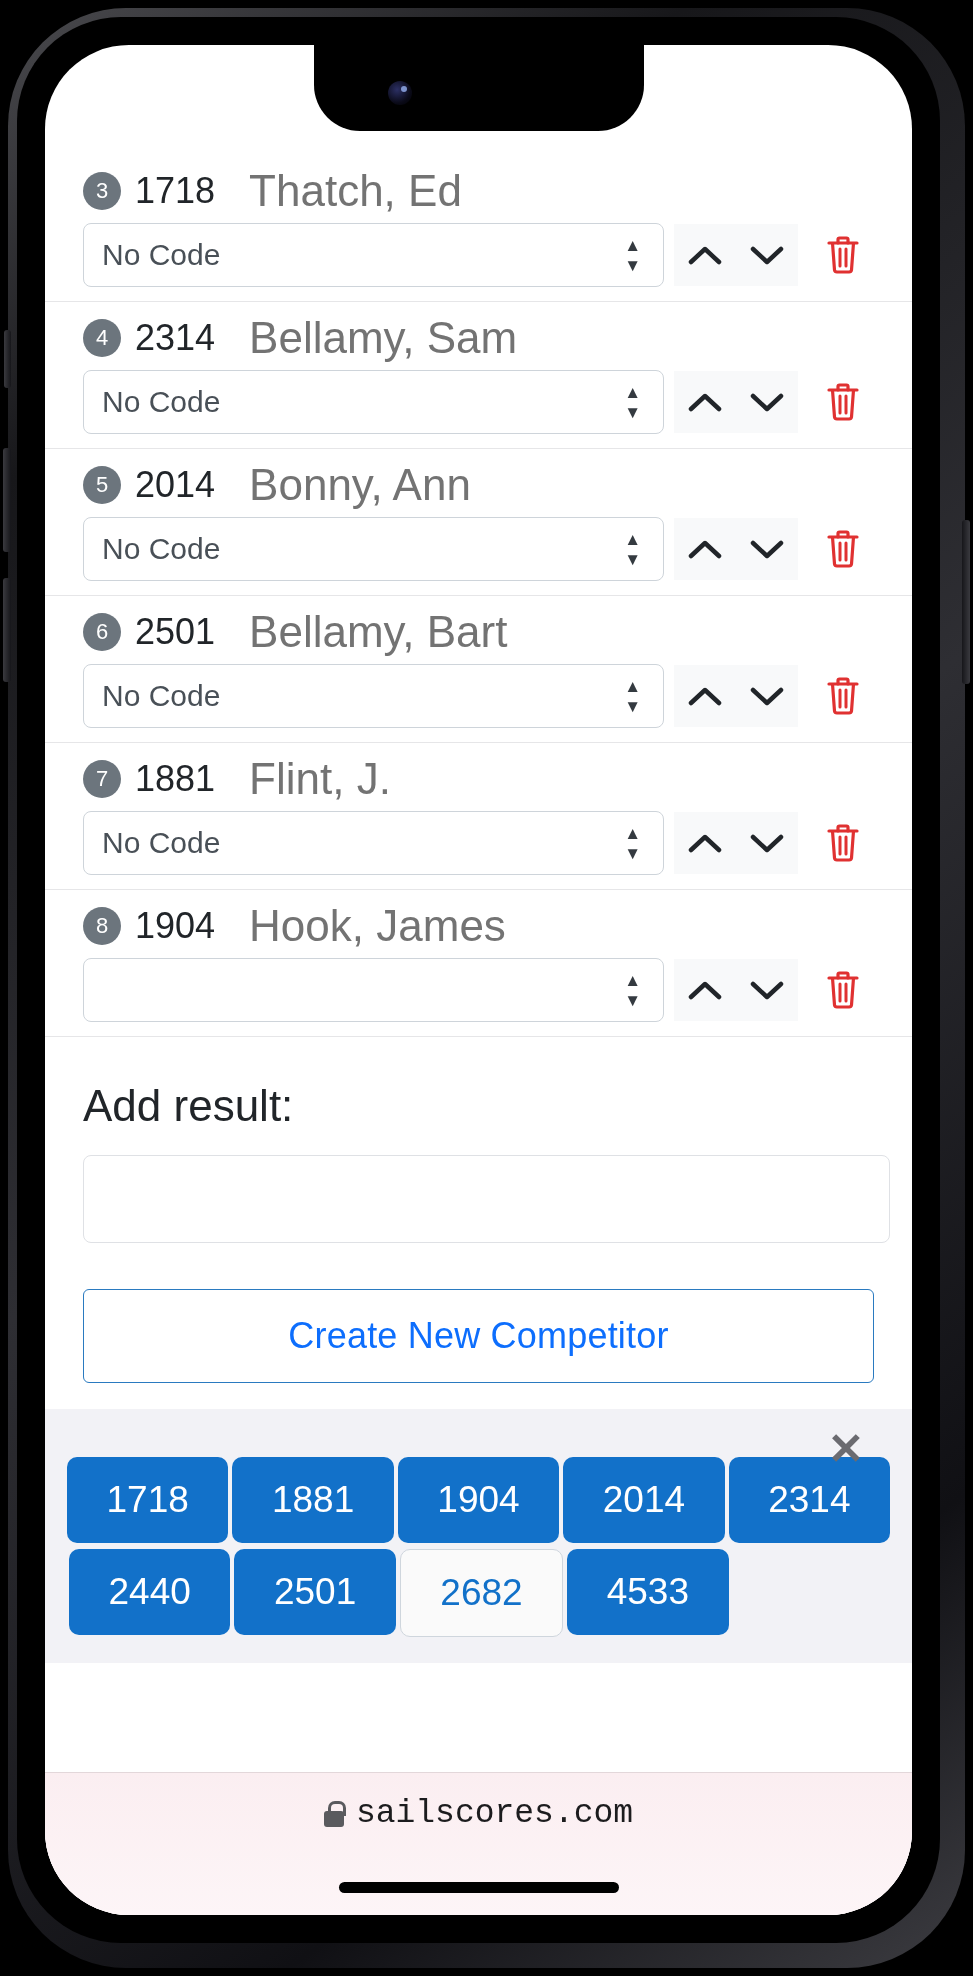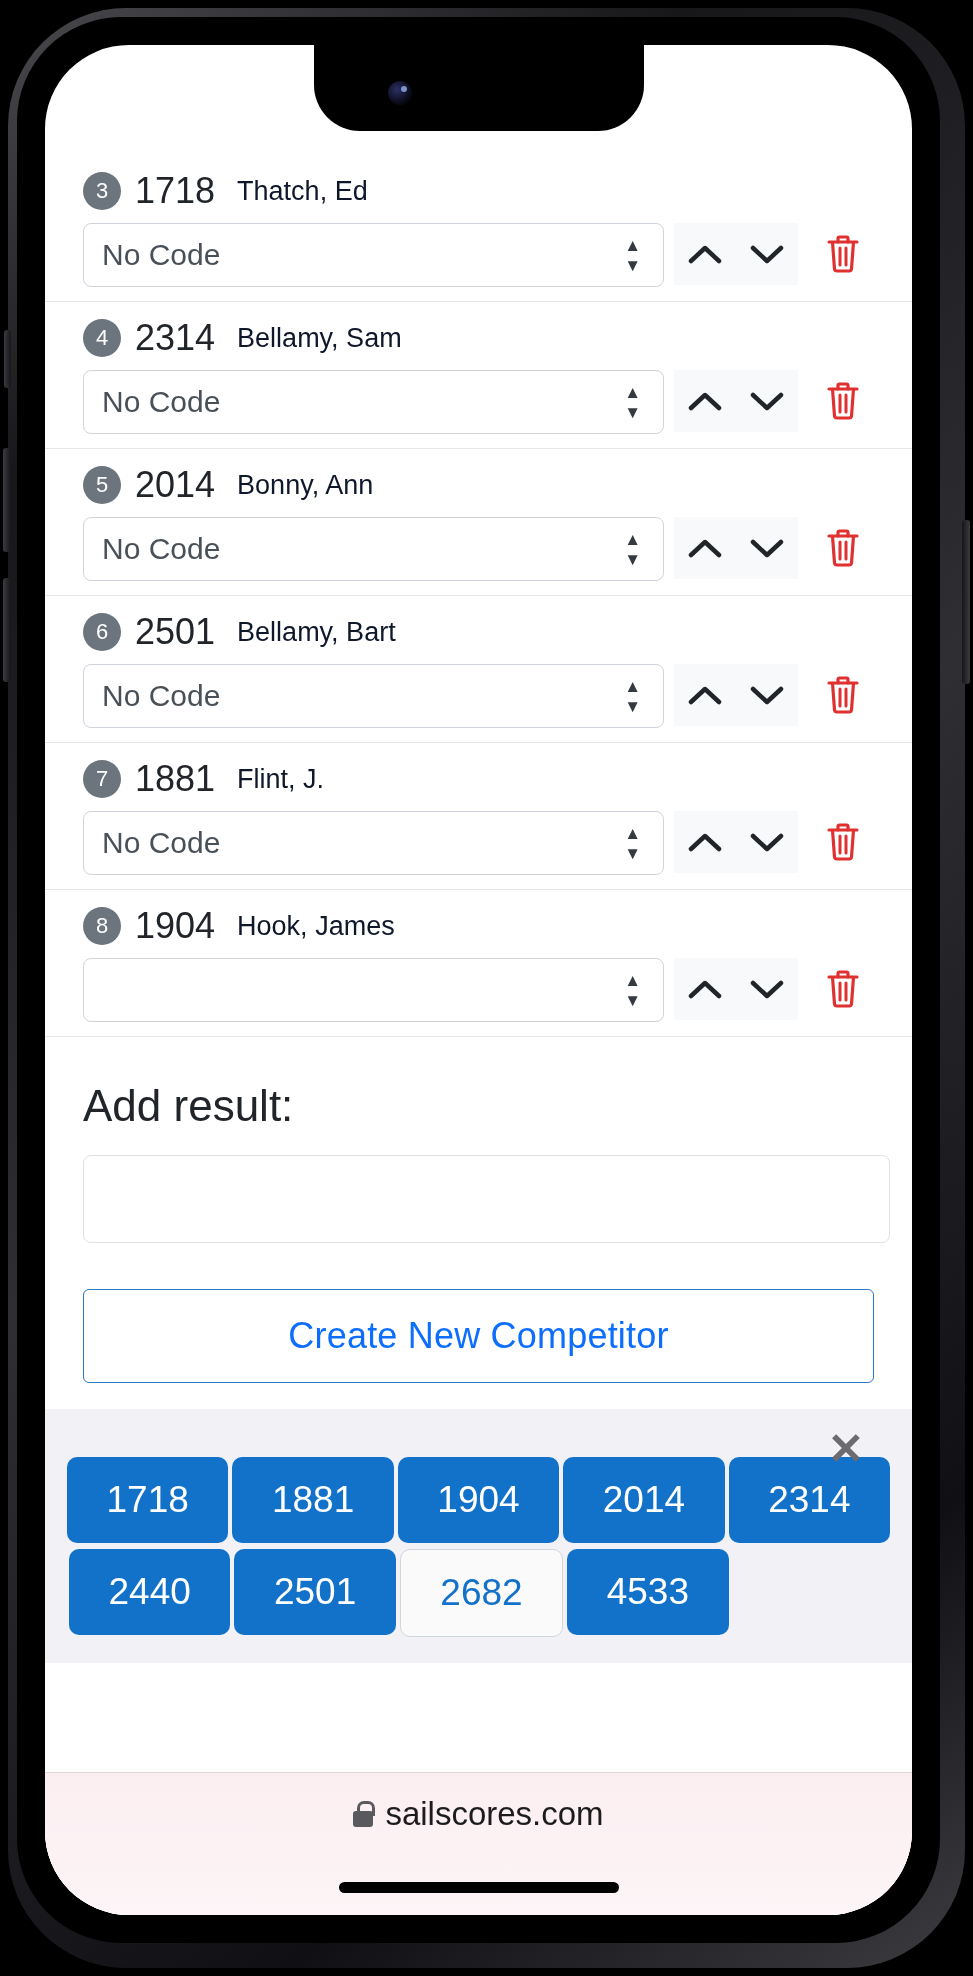--- a/index.html
+++ b/index.html
@@ -46,22 +46,22 @@
   .cam:after{content:"";position:absolute;left:13px;top:5px;width:6px;height:6px;border-radius:50%;background:#8fa9e8;opacity:.85;}
 
   
   .page{position:absolute;left:0;top:110px;width:867px;height:1760px;background:#fff;}
 
   .result-row{border-bottom:1px solid #e6e6e8;padding:8px 38px 14px 38px;background:#fff;}
   .row-head{display:flex;align-items:center;gap:14px;height:56px;}
   .rank{flex:0 0 auto;width:38px;height:38px;border-radius:50%;background:#6c757d;color:#fff;
     font-size:22px;display:flex;align-items:center;justify-content:center;font-weight:400;}
   .sail{font-size:36px;color:#212529;letter-spacing:0;}
-  .cname{font-size:27px;color:#0f172a;margin-left:8px;}
-  .row-ctl{display:flex;align-items:flex-start;gap:0;margin-top:4px;}
+  .cname{font-size:44px;color:#737373;margin-left:20px;}
+  .row-ctl{display:flex;align-items:center;gap:0;margin-top:4px;}
 
   .code-select{position:relative;flex:1 1 auto;height:62px;border:1px solid #ced4da;border-radius:8px;
     background:#fff;display:flex;align-items:center;padding:0 18px;}
   .code-select .val{font-size:30px;color:#495057;}
   .chev-updown{position:absolute;right:22px;top:50%;transform:translateY(-50%);
     display:flex;flex-direction:column;align-items:center;gap:3px;color:#343a40;line-height:1;}
   .chev-updown span{font-size:17px;}
 
   .ibtn{flex:0 0 auto;width:62px;height:62px;display:flex;align-items:center;justify-content:center;
     background:#f8f9fa;}
@@ -86,21 +86,21 @@
   .chip{flex:1 1 0;height:86px;background:#1271c9;color:#fff;display:flex;align-items:center;
     justify-content:center;font-size:37px;border-radius:10px;}
   .chip.inverted{background:#fafafa;color:#1271c9;border:1px solid #cfd6dd;}
   .chip-row.second{margin-top:6px;padding-left:24px;}
   .chip-row.second .chip{flex:0 0 auto;width:calc((867px - 44px - 16px)/5);}
 
   
   .browserbar{position:absolute;left:0;bottom:0;width:867px;height:120px;
     background:linear-gradient(180deg,#fbeef1,#fdf5f7);border-top:1px solid #e3d7da;
     display:flex;align-items:flex-start;justify-content:center;padding-top:22px;}
-  .urlrow{display:flex;align-items:center;gap:12px;}
+  .urlrow{display:flex;align-items:center;gap:12px;font-family:Liberation Mono, monospace;}
   .lock{width:20px;height:26px;position:relative;}
   .lock .body{position:absolute;bottom:0;left:0;width:20px;height:16px;background:#5a5a5e;border-radius:3px;}
   .lock .shk{position:absolute;top:0;left:4px;width:12px;height:12px;border:3px solid #5a5a5e;
     border-bottom:none;border-radius:7px 7px 0 0;}
   .urltext{font-size:33px;color:#1c1c1e;}
   .homebar{position:absolute;left:50%;transform:translateX(-50%);bottom:22px;width:280px;height:11px;
     background:#000;border-radius:6px;}
 </style>
 </head>
 <body>

